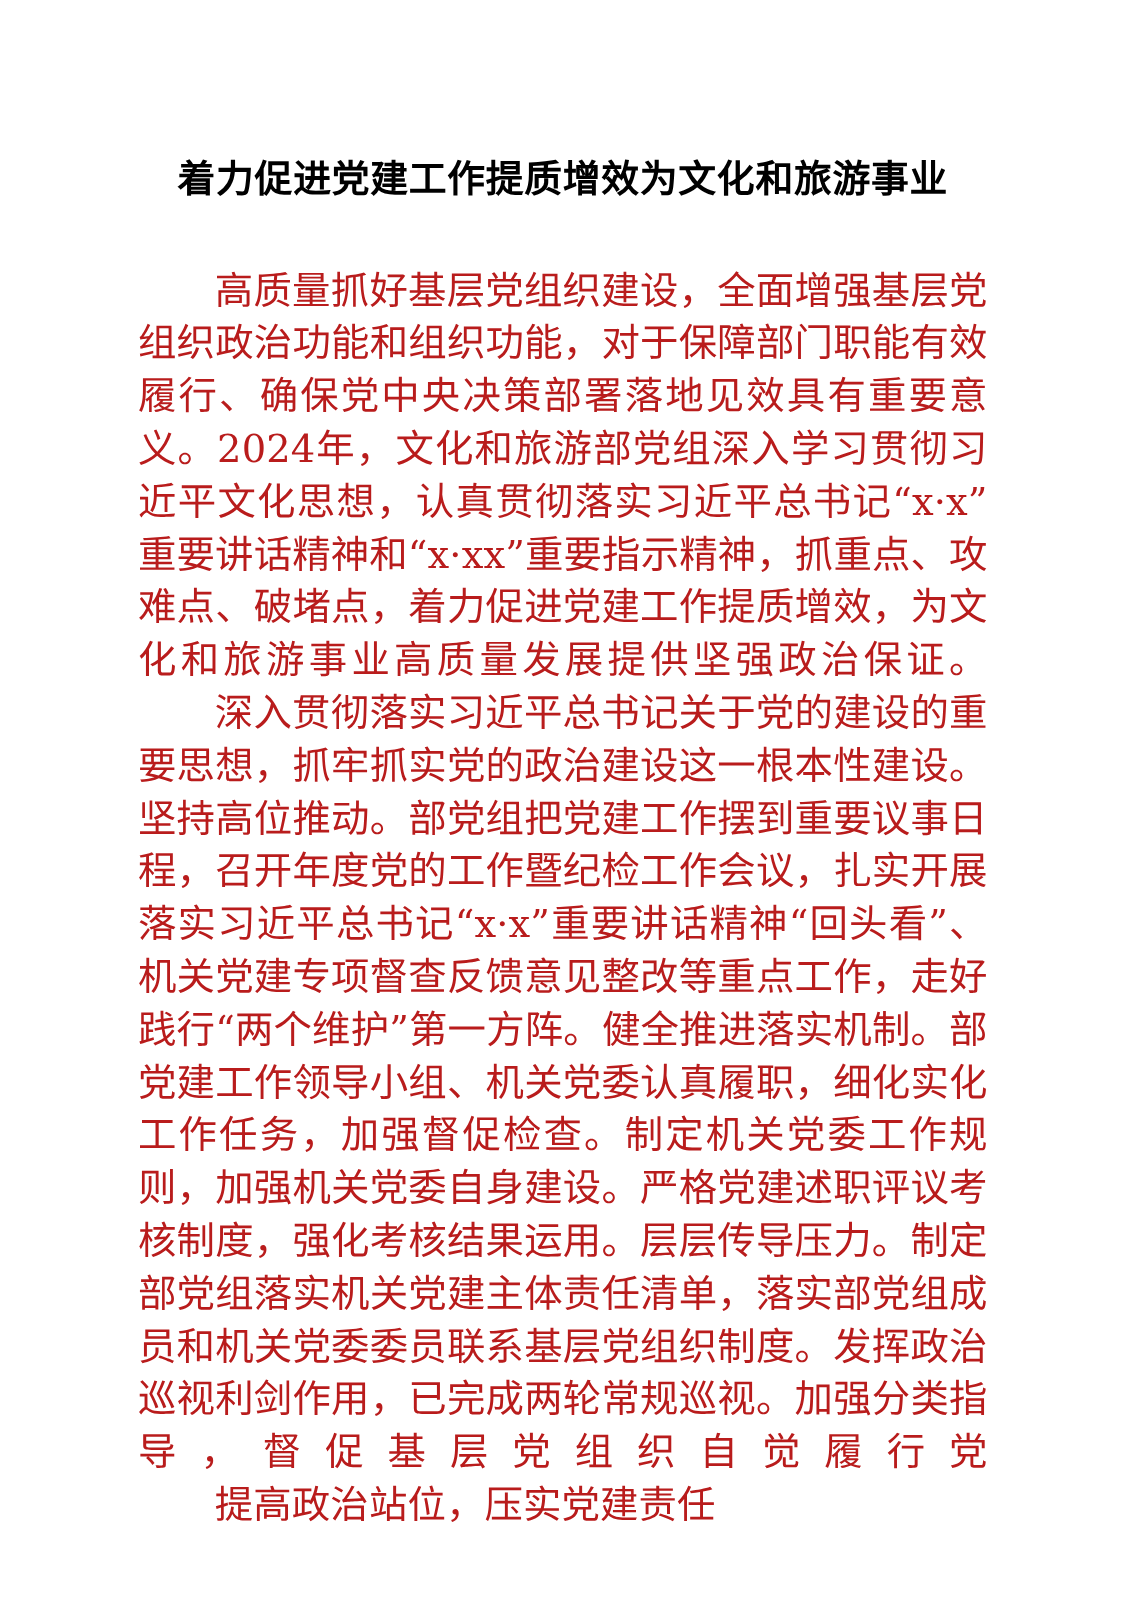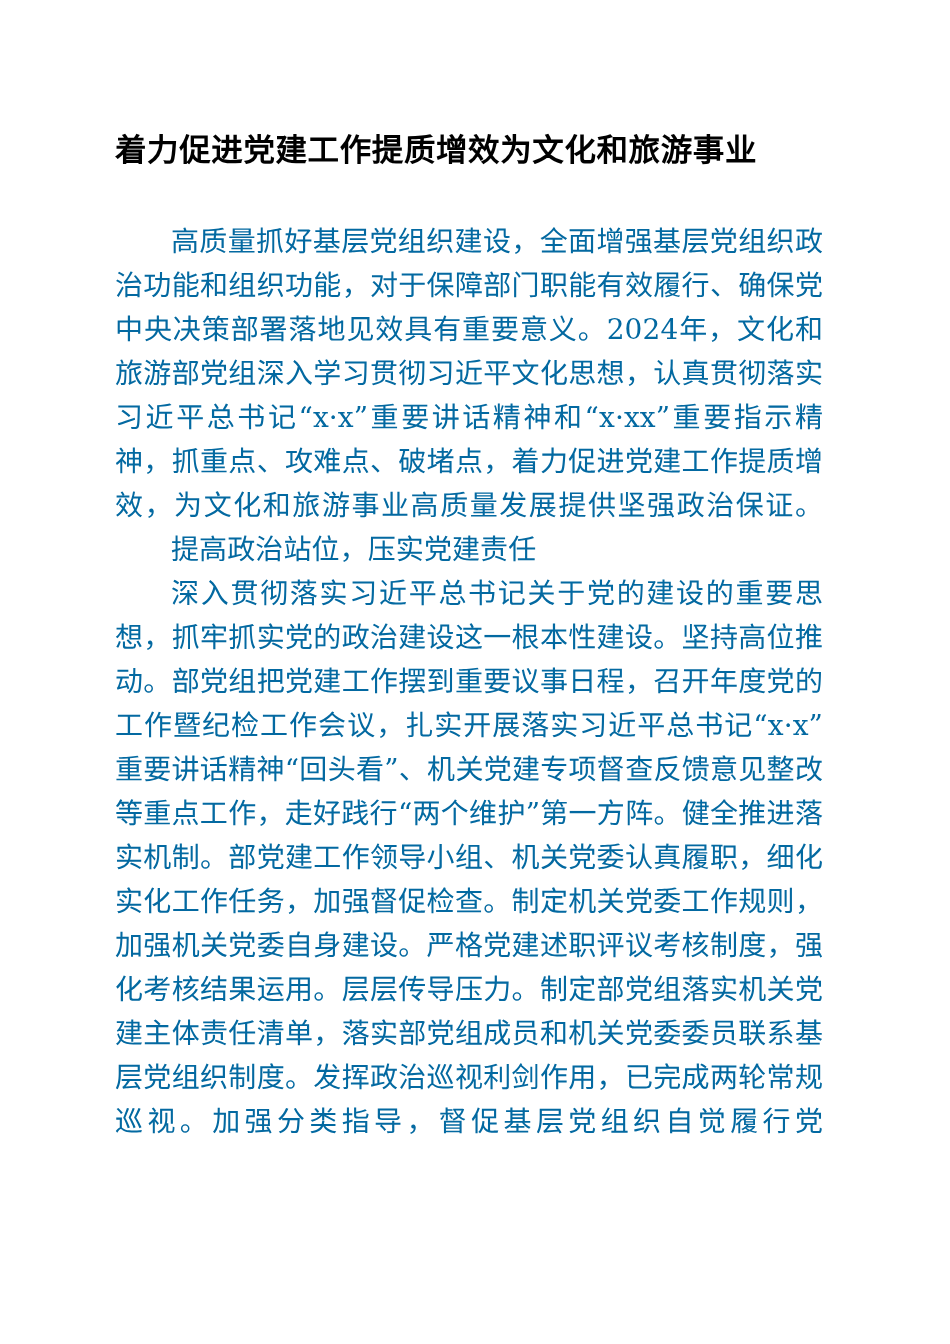--- a/index.html
+++ b/index.html
@@ -29,35 +29,36 @@
 
   
   .doc-title {
     margin: 0;
     padding-top: 124px;
     font-family: "DejaVu Serif", "Liberation Serif", serif;
     font-weight: 700;
     font-size: 31.5px;
     line-height: 52px;
     letter-spacing: 0.6px;
+    text-align: center;
     color: #000000;
     text-rendering: optimizeLegibility;
   }
 
   
   .body-block {
     margin-top: 44px;
   }
 
   p.para {
     margin: 0;
     font-family: "DejaVu Serif", "Liberation Serif", serif;
-    font-size: 28px;
+    font-size: 32px;
     line-height: 44px;
-    color: #0369a1;
+    color: #b91c1c;
     text-align: justify;
     text-justify: inter-character;
     text-indent: 2em;
     word-break: break-all;
     letter-spacing: 0.1px;
   }
 
   p.para.last-open {
     text-align: justify;
     text-align-last: justify;
@@ -74,21 +75,21 @@
 <div class="page">
 
   <div class="content">
 
     <h1 class="doc-title"><span>着力促进党建工作提质增效为文化和旅游事业</span><br></h1>
 
     <div class="body-block">
 
       <p class="para last-open">高质量抓好基层党组织建设，全面增强基层党组织政治功能和组织功能，对于保障部门职能有效履行、确保党中央决策部署落地见效具有重要意义。2024年，文化和旅游部党组深入学习贯彻习近平文化思想，认真贯彻落实习近平总书记“x·x”重要讲话精神和“x·xx”重要指示精神，抓重点、攻难点、破堵点，着力促进党建工作提质增效，为文化和旅游事业高质量发展提供坚强政治保证。</p>
 
+      <p class="para last-open">深入贯彻落实习近平总书记关于党的建设的重要思想，抓牢抓实党的政治建设这一根本性建设。坚持高位推动。部党组把党建工作摆到重要议事日程，召开年度党的工作暨纪检工作会议，扎实开展落实习近平总书记“x·x”重要讲话精神“回头看”、机关党建专项督查反馈意见整改等重点工作，走好践行“两个维护”第一方阵。健全推进落实机制。部党建工作领导小组、机关党委认真履职，细化实化工作任务，加强督促检查。制定机关党委工作规则，加强机关党委自身建设。严格党建述职评议考核制度，强化考核结果运用。层层传导压力。制定部党组落实机关党建主体责任清单，落实部党组成员和机关党委委员联系基层党组织制度。发挥政治巡视利剑作用，已完成两轮常规巡视。加强分类指导，督促基层党组织自觉履行党</p>
+
       <p class="para section-head">提高政治站位，压实党建责任</p>
-
-      <p class="para last-open">深入贯彻落实习近平总书记关于党的建设的重要思想，抓牢抓实党的政治建设这一根本性建设。坚持高位推动。部党组把党建工作摆到重要议事日程，召开年度党的工作暨纪检工作会议，扎实开展落实习近平总书记“x·x”重要讲话精神“回头看”、机关党建专项督查反馈意见整改等重点工作，走好践行“两个维护”第一方阵。健全推进落实机制。部党建工作领导小组、机关党委认真履职，细化实化工作任务，加强督促检查。制定机关党委工作规则，加强机关党委自身建设。严格党建述职评议考核制度，强化考核结果运用。层层传导压力。制定部党组落实机关党建主体责任清单，落实部党组成员和机关党委委员联系基层党组织制度。发挥政治巡视利剑作用，已完成两轮常规巡视。加强分类指导，督促基层党组织自觉履行党</p>
 
     </div>
 
   </div>
 
 </div>
 
 </body></html>

